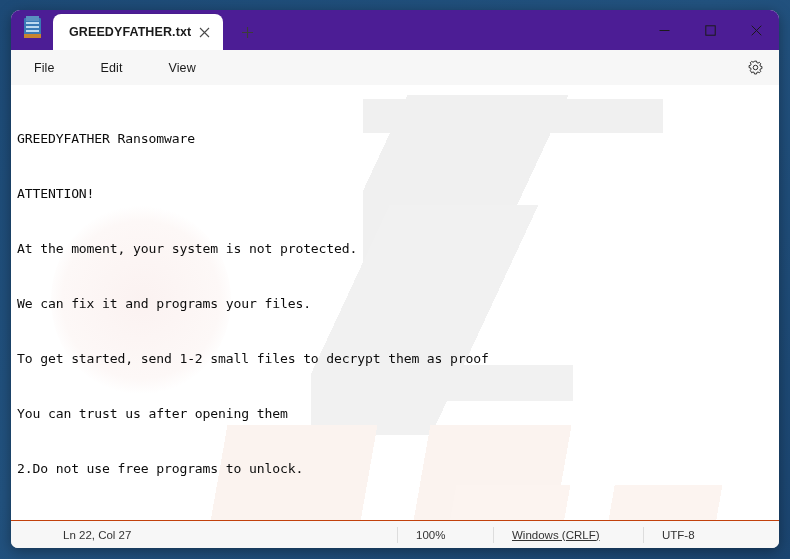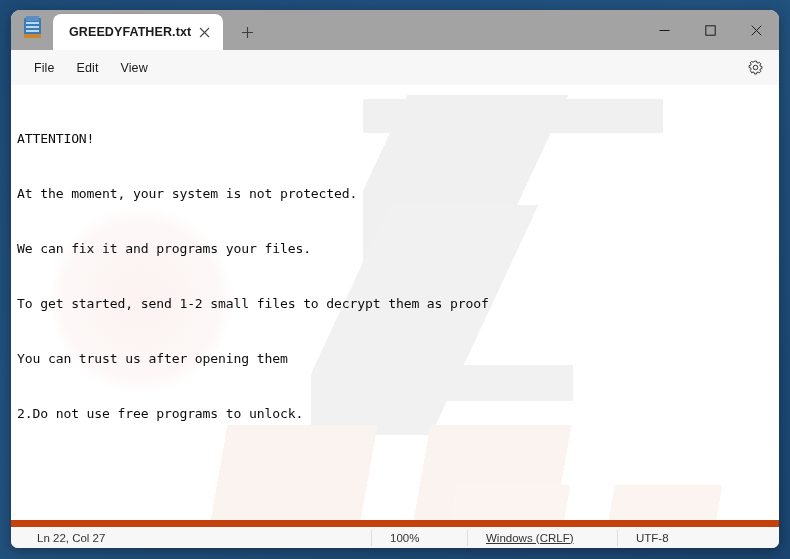--- a/index.html
+++ b/index.html
@@ -32,21 +32,21 @@
     box-shadow: 0 3px 14px rgba(0,0,0,.35);
     overflow: hidden;
     display: flex;
     flex-direction: column;
   }
 
   
   #titlebar {
     position: relative;
     height: 40px;
-    background: #a3a3a3;
+    background: #4c1d95;
     display: flex;
     align-items: flex-end;
     flex: 0 0 auto;
   }
   #app-icon {
     width: 42px;
     height: 40px;
     display: flex;
     align-items: center;
     justify-content: center;
@@ -140,20 +140,21 @@
 
   
   #menubar {
     height: 35px;
     background: #f7f7f7;
     display: flex;
     align-items: center;
     padding-left: 12px;
     position: relative;
     flex: 0 0 auto;
+    gap: 24px;
   }
   .menu-item {
     font-size: 12.5px;
     color: #1a1a1a;
     padding: 5px 11px;
     border-radius: 4px;
     letter-spacing: .1px;
   }
   #settings-gear {
     position: absolute;
@@ -227,26 +228,27 @@
     line-height: 18.35px;
     color: #0c0c0c;
     letter-spacing: -0.15px;
   }
   .line { height: 18.35px; }
 
   
   #statusbar {
     height: 28px;
     background: #f7f7f7;
-    border-top: 7px solid #c2410c;
+    border-top: 1px solid #c2410c;
     display: flex;
     align-items: center;
     font-size: 11.5px;
     color: #333;
     flex: 0 0 auto;
+    justify-content: center;
   }
   #status-left {
     padding-left: 26px;
     flex: 0 0 auto;
     min-width: 360px;
   }
   .status-cell {
     position: relative;
     padding: 0 18px;
     height: 16px;
@@ -325,20 +327,21 @@
         <div class="wm-shape wm-bar1"></div>
         <div class="wm-shape wm-z"></div>
         <div class="wm-shape wm-z2"></div>
         <div class="wm-shape wm-bar2"></div>
         <div class="wm-shape wm-warm1"></div>
         <div class="wm-shape wm-warm2"></div>
         <div class="wm-shape wm-warm3"></div>
       </div>
 
       <div id="text-layer">
+        <div class="line">GREEDYFATHER Ransomware</div>
         <div class="line">ATTENTION!</div>
         <div class="line">At the moment, your system is not protected.</div>
         <div class="line">We can fix it and programs your files.</div>
         <div class="line">To get started, send 1-2 small files to decrypt them as proof</div>
         <div class="line">You can trust us after opening them</div>
         <div class="line">2.Do not use free programs to unlock.</div>
         
         
         
         

